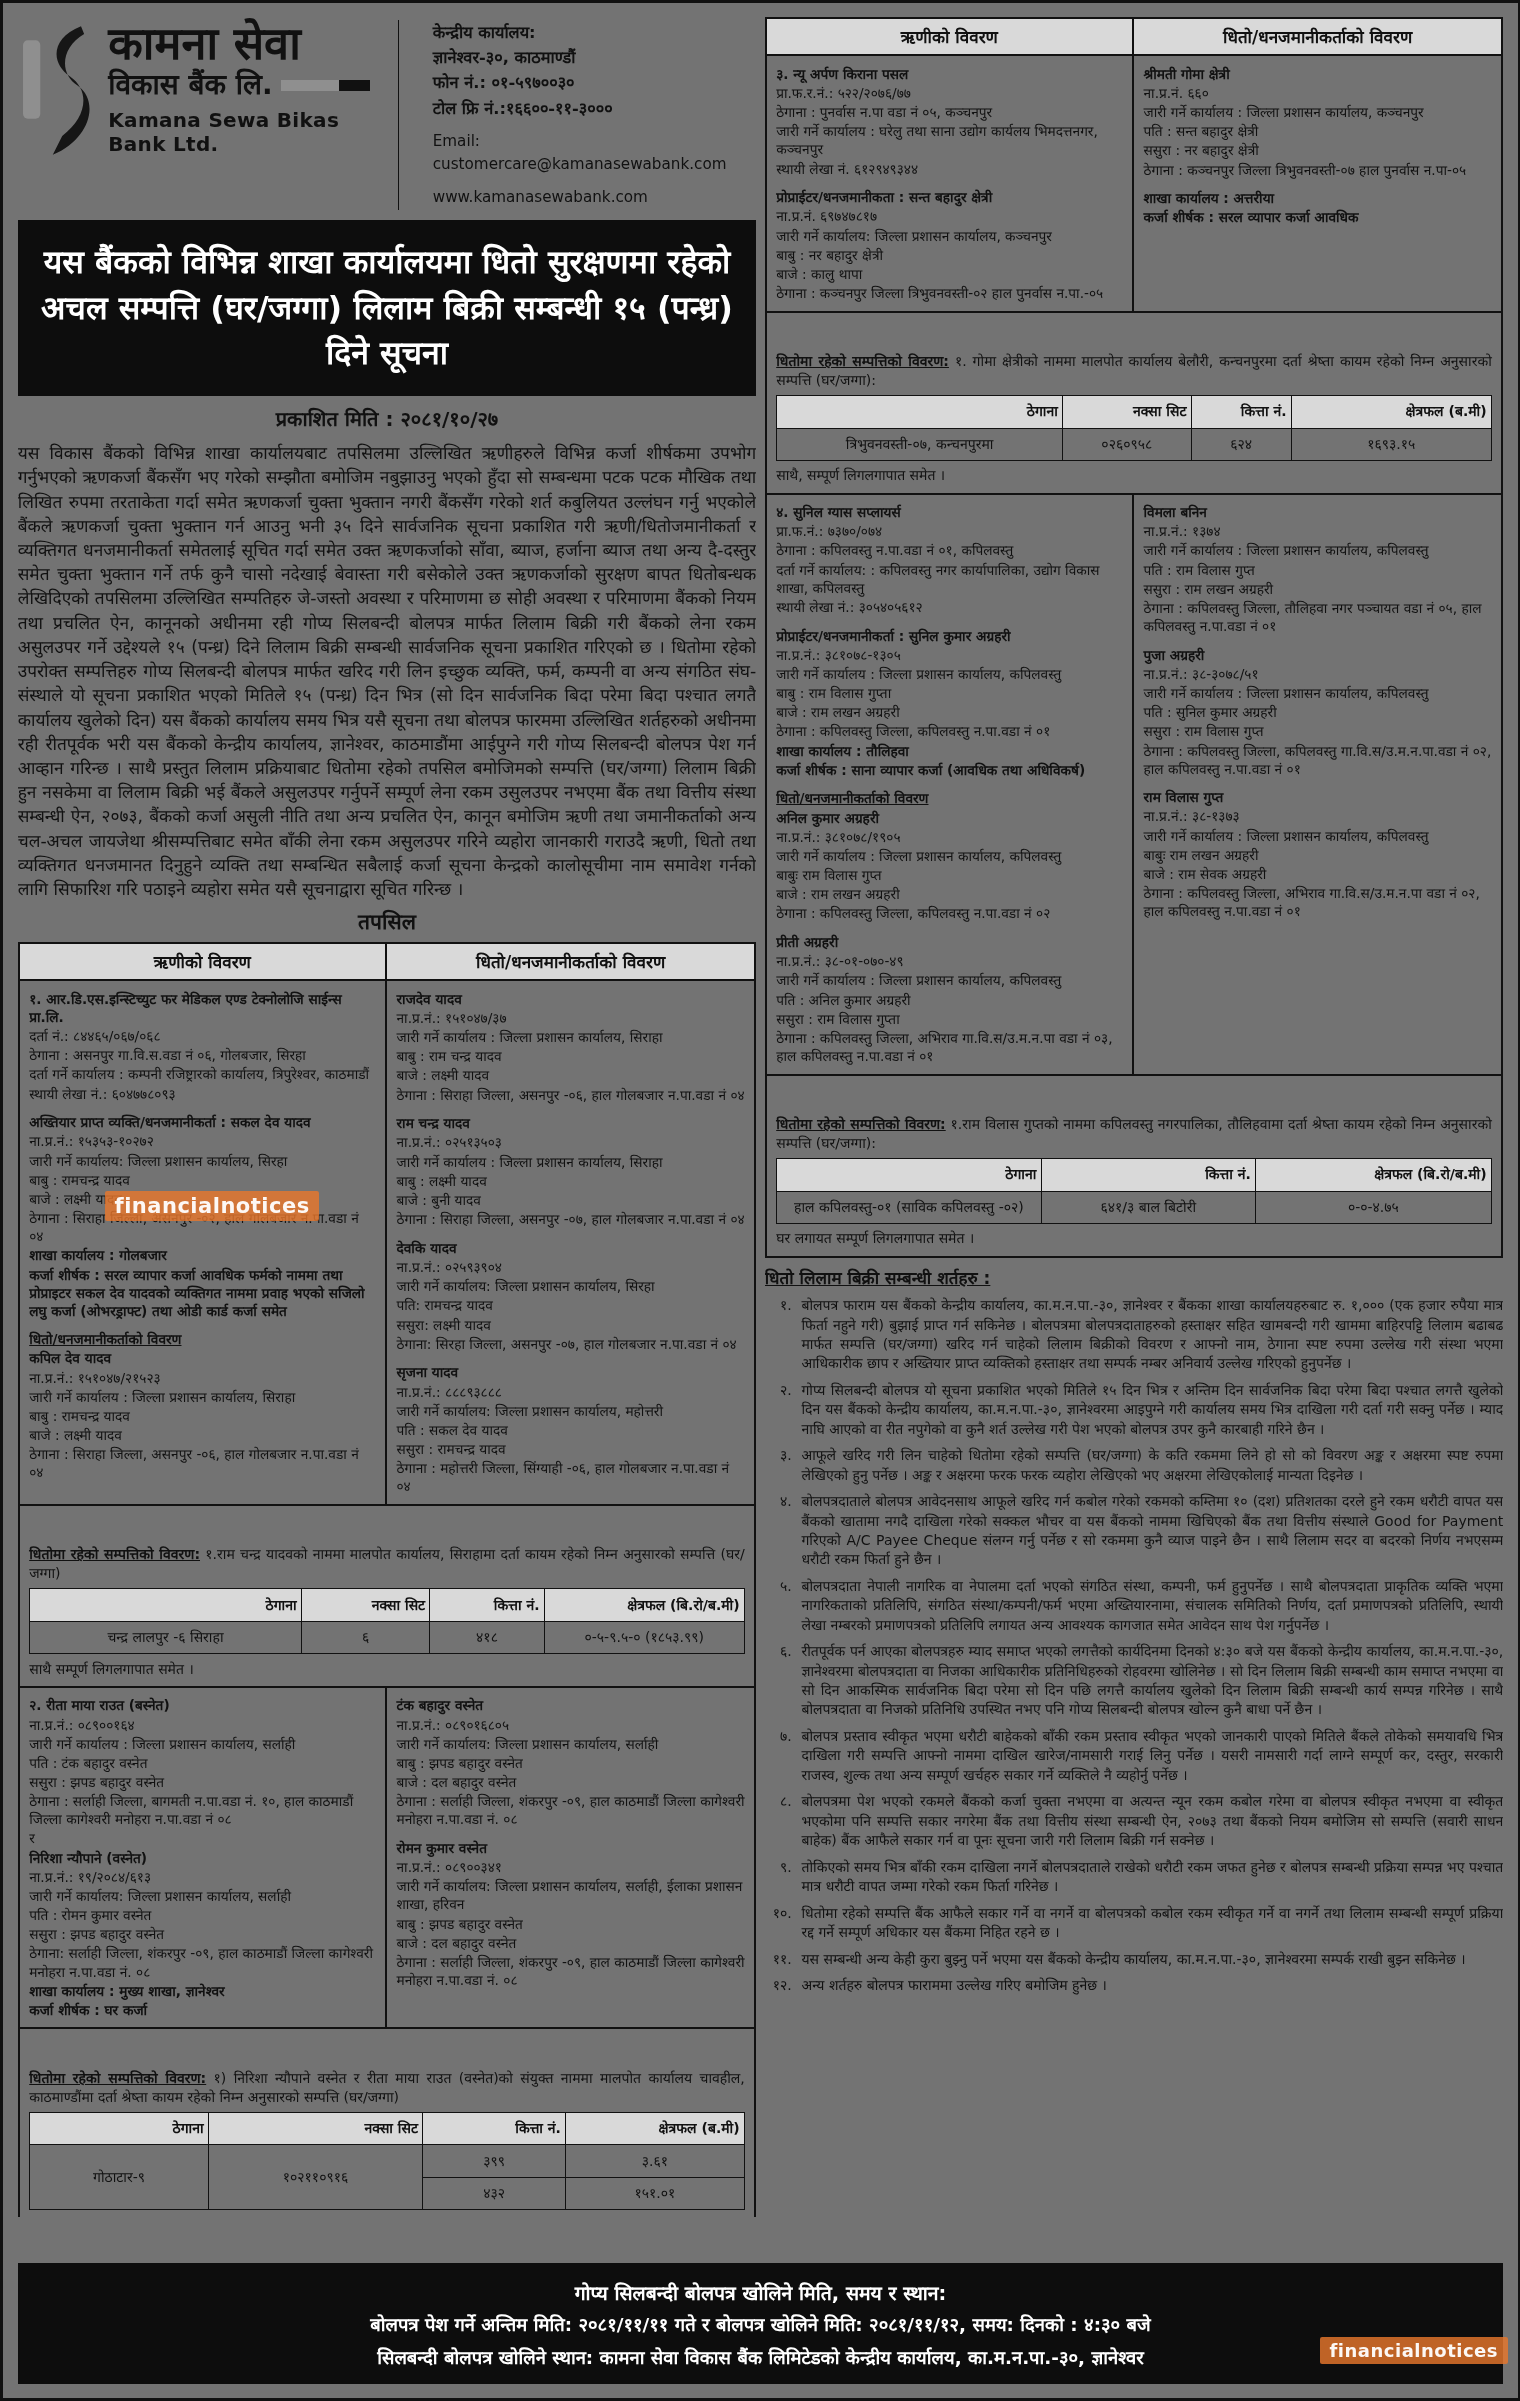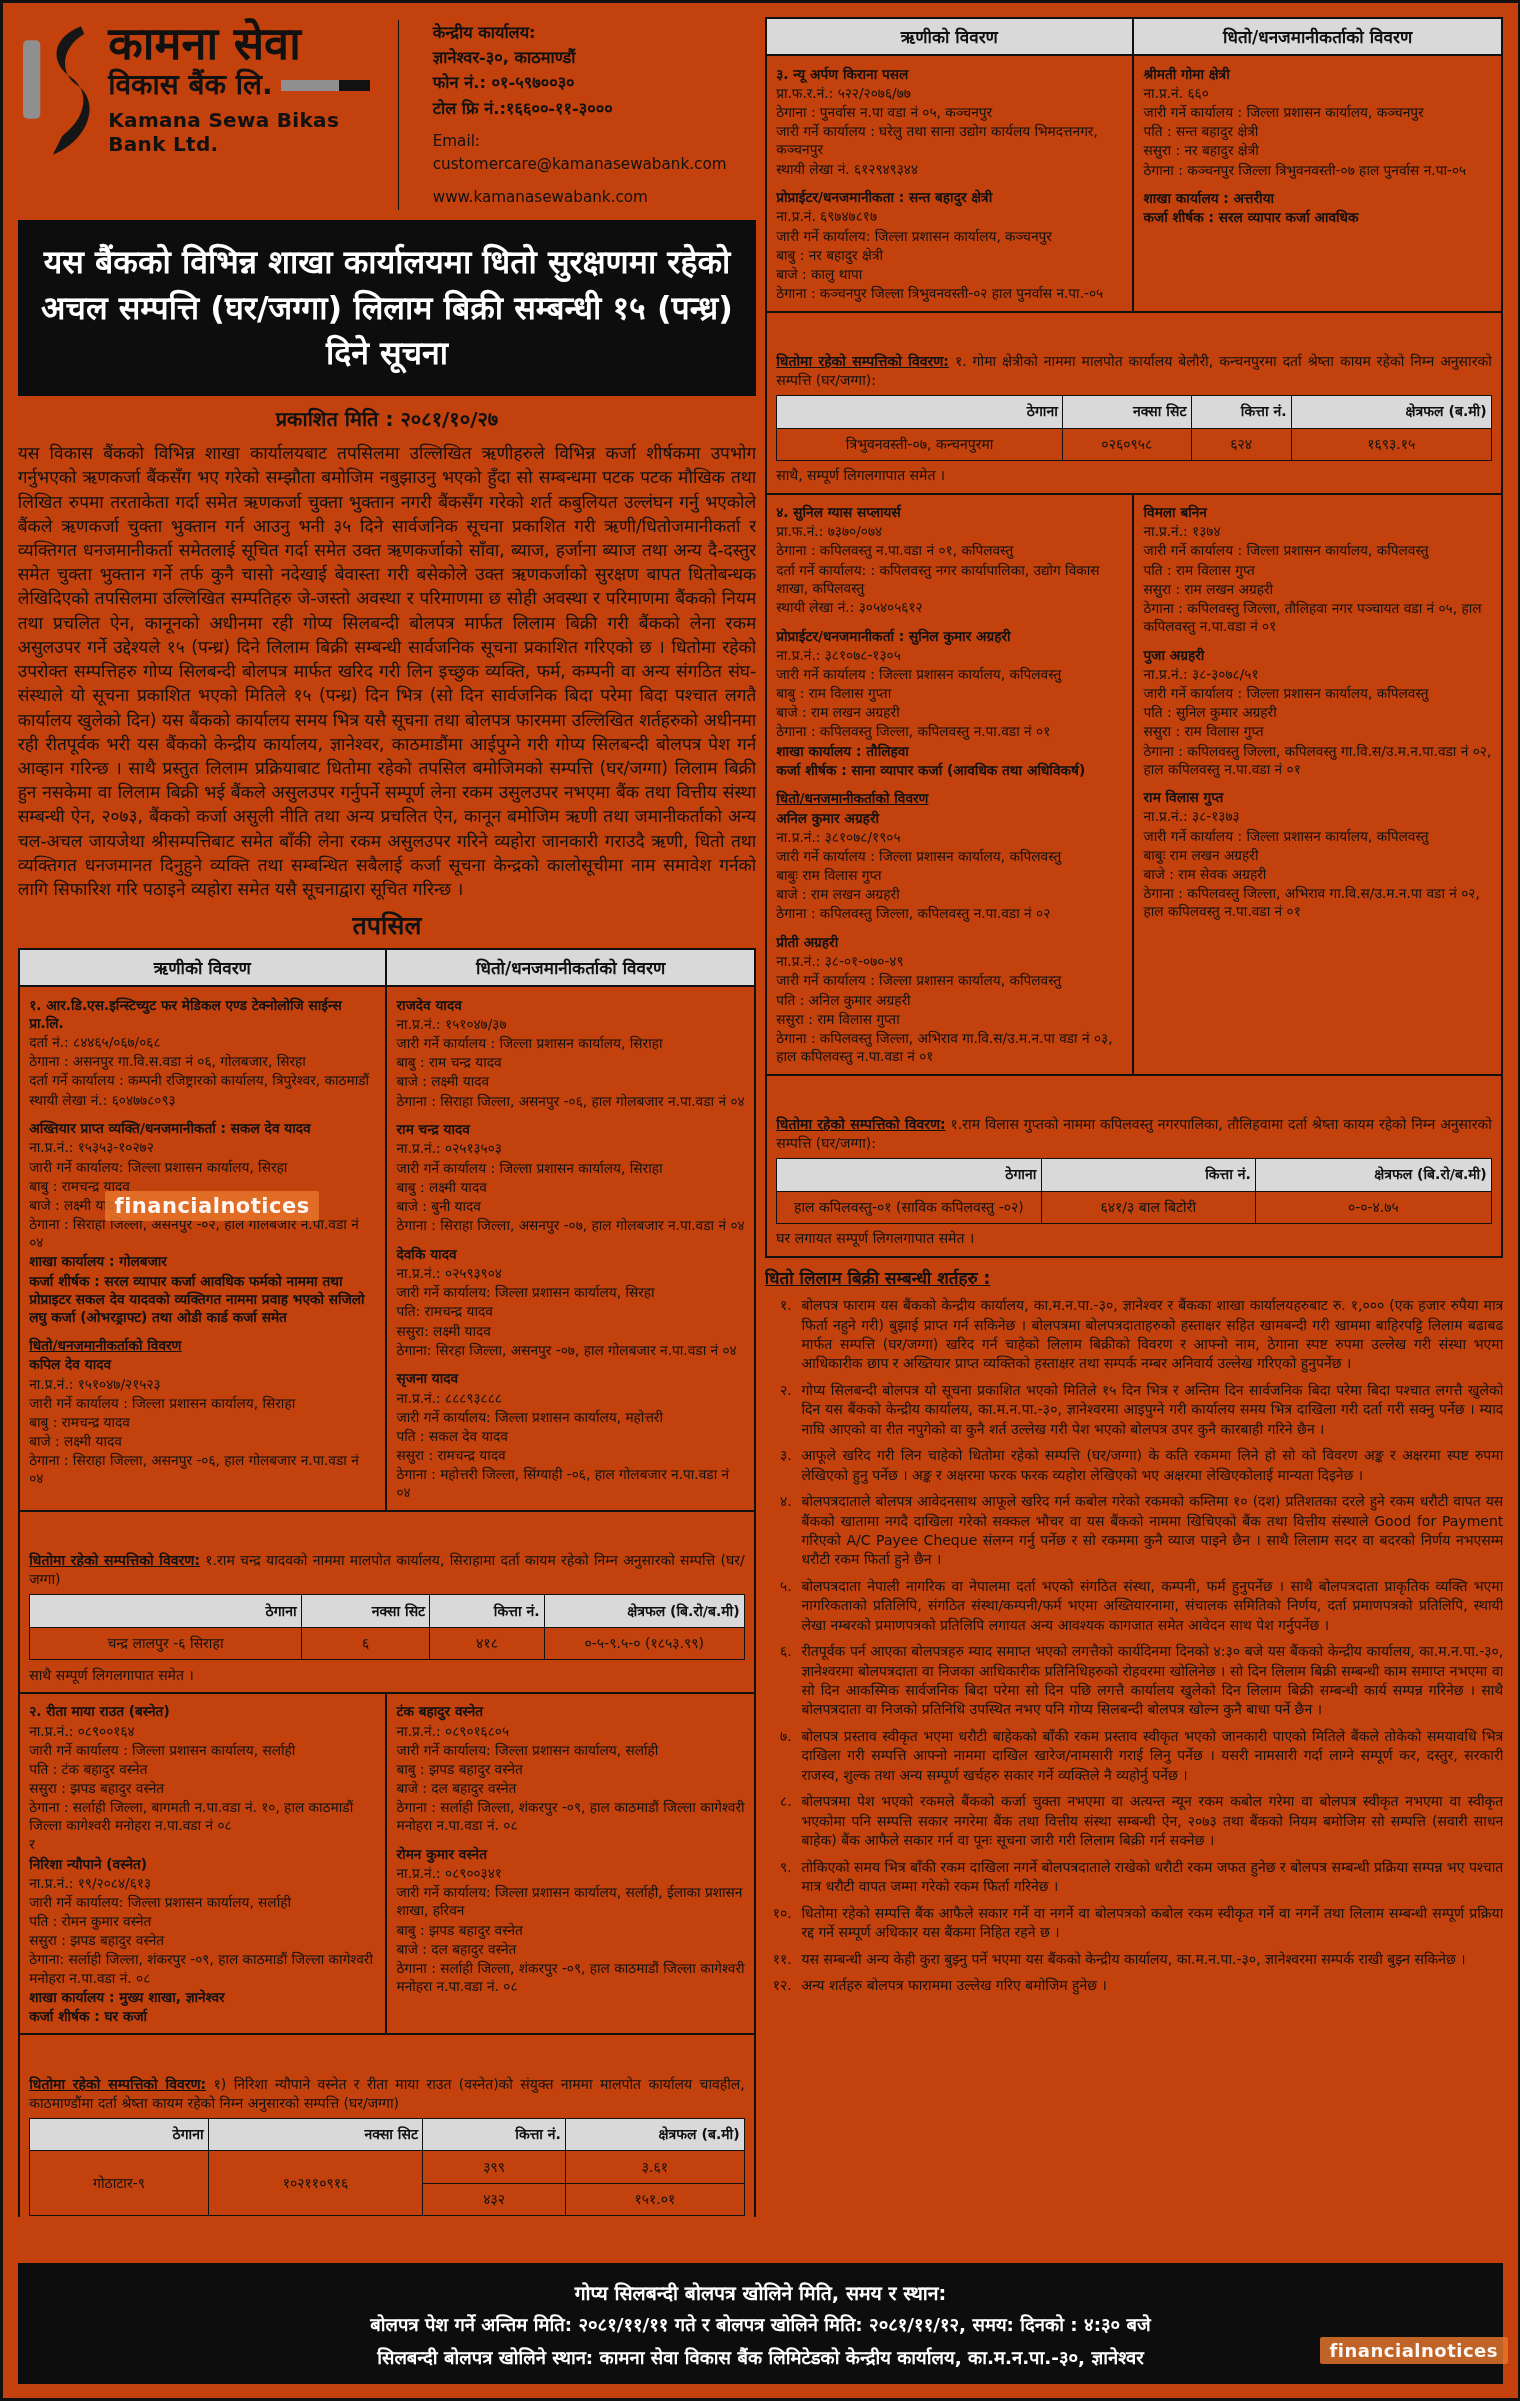--- a/index.html
+++ b/index.html
@@ -1,17 +1,17 @@
 <!DOCTYPE html>
 <html style="font-size:8.4px"><head>
 <meta charset="utf-8">
 <style>
   html,body{margin:0;padding:0;background:#888;}
   .page{
-    width:1521px;height:2401px;box-sizing:border-box;background:#c2410c;color:#111;
+    width:1521px;height:2401px;box-sizing:border-box;background:#737373;color:#111;
     position:relative;border:3.7px solid #111;padding:13.7px 14.7px;
     font-family:"DejaVu Sans", sans-serif;overflow:hidden;
   }
   .columns{display:flex;gap:8.4px;height:2200px;overflow:hidden;}
   .col{width:50%;overflow:hidden;}
 
   
   .bank-header{display:flex;align-items:flex-start;margin:3.2px 0 10.5px;}
   .logo-block{display:flex;gap:11.6px;width:55%;align-items:flex-start;}
   .logo-text{display:flex;flex-direction:column;}
@@ -20,21 +20,21 @@
   .logo-bar{display:inline-flex;height:10.5px;}
   .logo-bar .g{width:58px;background:#8f8f8f;}
   .logo-bar .k{width:30.5px;background:#111;}
   .en{font-size:20px;font-weight:bold;margin-top:6.3px;letter-spacing:0.3px;}
   .contact-block{border-left:1.6px solid #111;padding-left:34px;font-size:16.3px;font-weight:bold;line-height:1.55;}
   .contact-block .plain{font-weight:normal;font-size:15.2px;margin-top:9px;}
 
   .banner{background:#0d0d0d;color:#fff;font-weight:bold;font-size:32px;line-height:1.42;text-align:center;padding:20px 13.7px;margin:4.2px 0 8.4px;}
   .published{text-align:center;font-weight:bold;font-size:20px;margin:2.1px 0 9.5px;}
   .intro{font-size:17.3px;line-height:1.4;text-align:justify;}
-  .tapsil{text-align:center;font-weight:bold;font-size:25px;margin:6.3px 0;}
+  .tapsil{text-align:center;font-weight:bold;font-size:21px;margin:6.3px 0;}
 
   
   .btable{border:2.1px solid #111;}
   .bt-head{display:flex;background:#d9d9d9;border-bottom:2.1px solid #111;font-weight:bold;font-size:17px;text-align:center;}
   .bt-head>div{width:50%;padding:6.3px 4.2px;box-sizing:border-box;}
   .bt-head>div:first-child{border-right:2.1px solid #111;}
   .brow{display:flex;border-bottom:2.1px solid #111;}
   .bcell{width:50%;padding:7.4px 9.5px;box-sizing:border-box;font-size:13.7px;line-height:1.32;}
   .bcell:first-child{border-right:2.1px solid #111;}
   .ln{margin:1.1px 0;}

